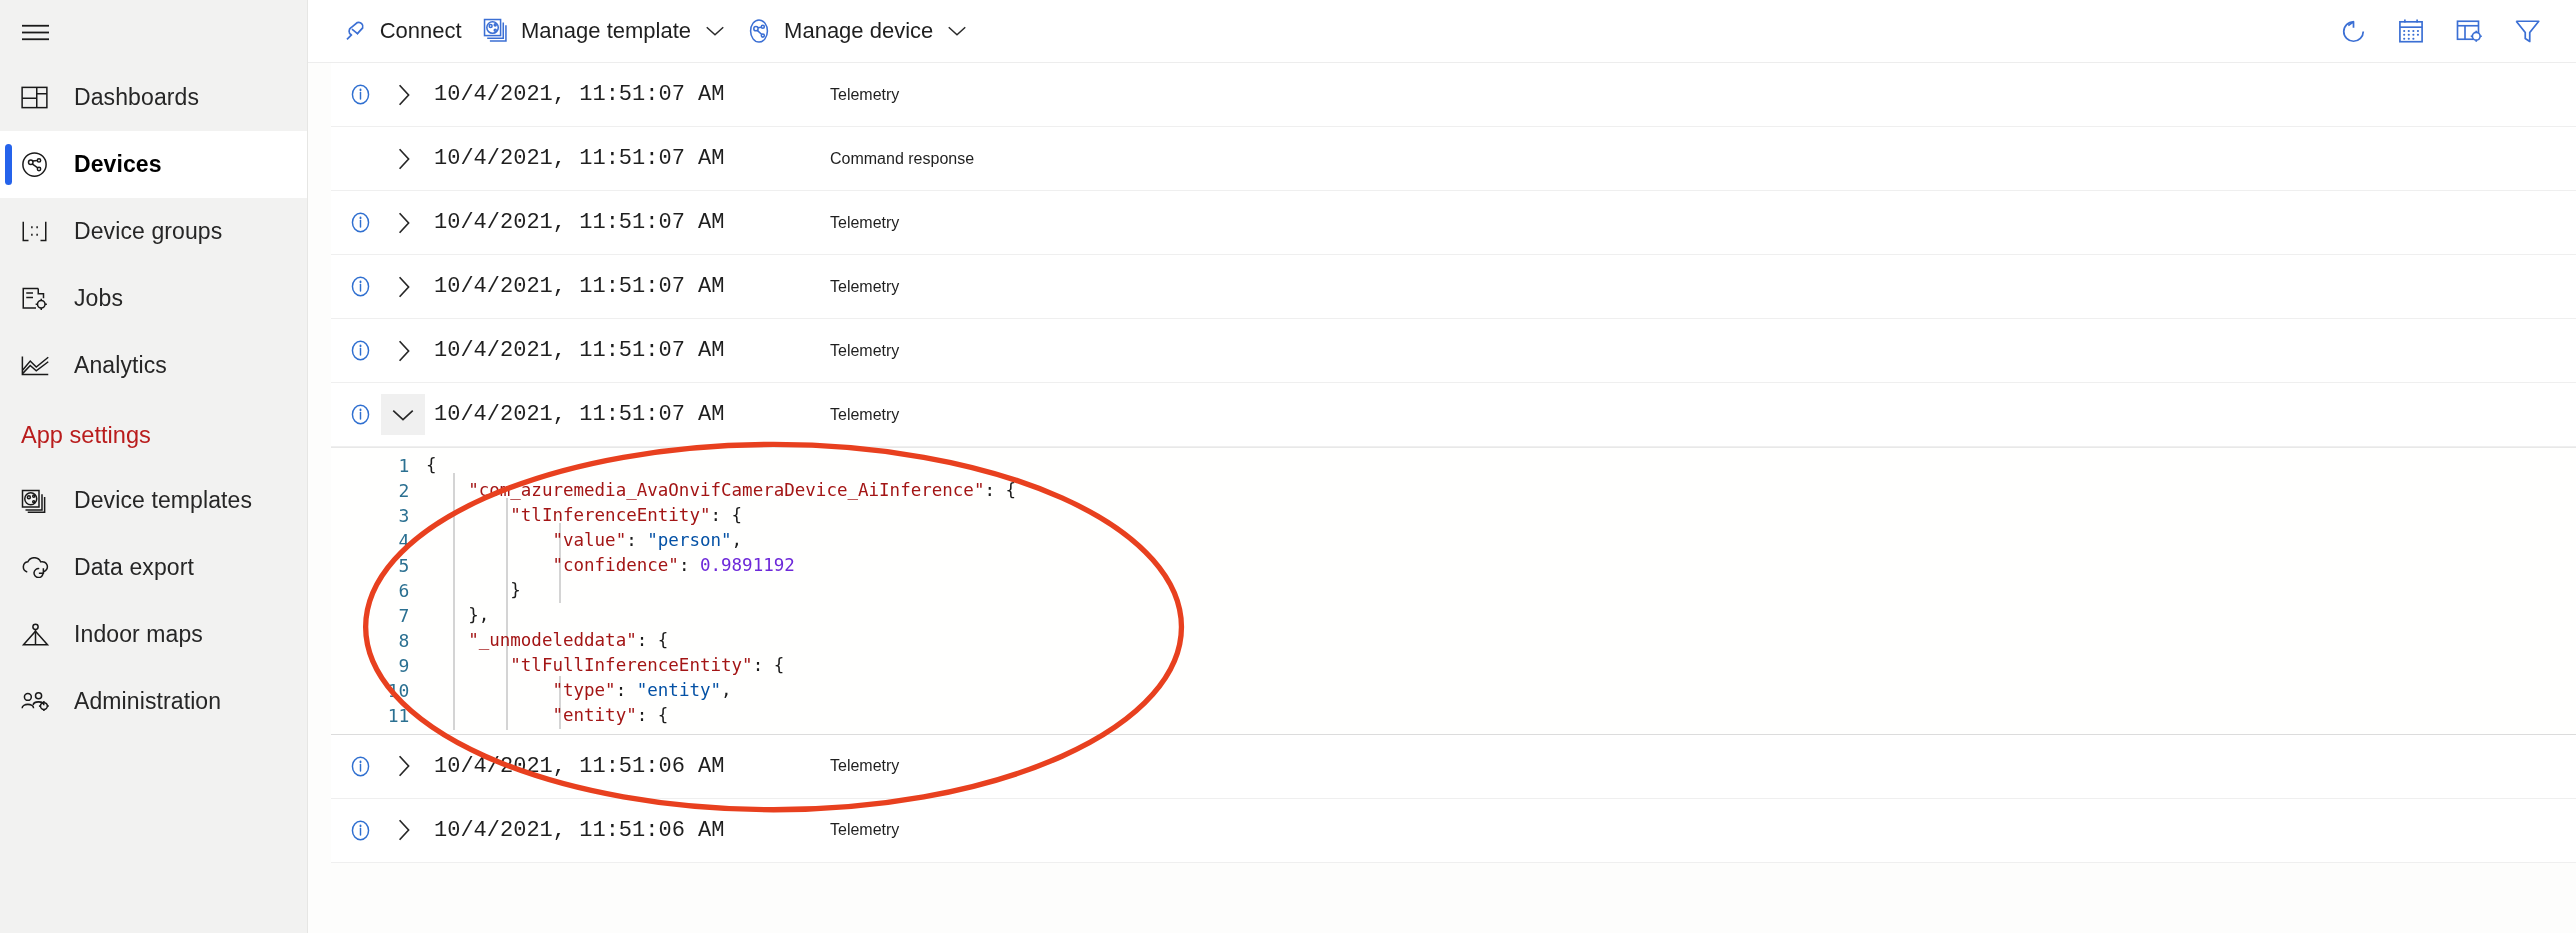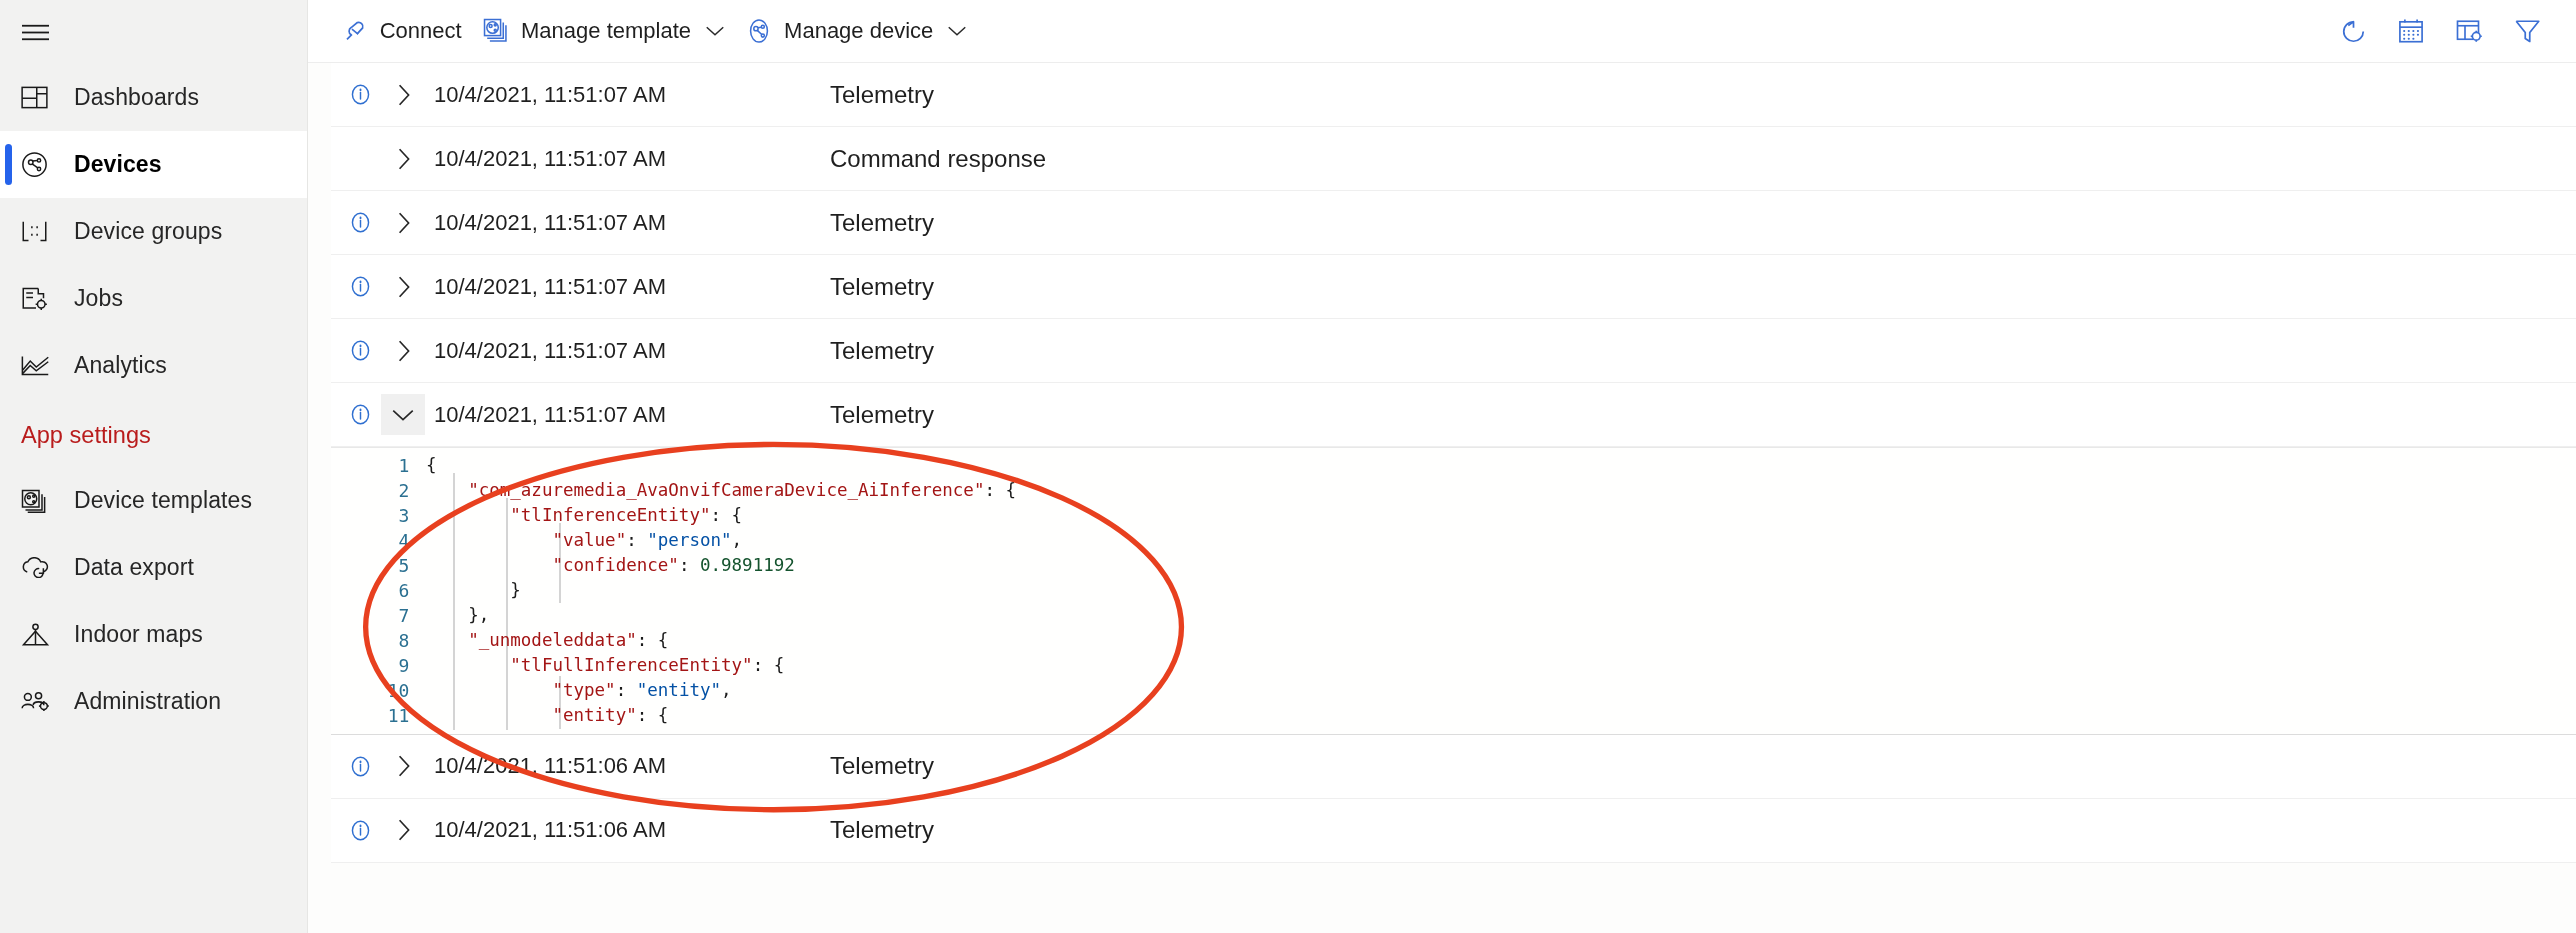--- a/index.html
+++ b/index.html
@@ -192,23 +192,24 @@
   .row .cell-chev.expanded {
     background: #f0f0f0;
   }
   .row .cell-time {
     width: 396px;
     flex: 0 0 396px;
     font-size: 22px;
     color: #1f1f1f;
     margin-left: 9px;
     white-space: nowrap;
+    font-family: Liberation Mono, monospace;
   }
   .row .cell-type {
-    font-size: 24px;
+    font-size: 16px;
     color: #1f1f1f;
     white-space: nowrap;
   }
 
   
   .code-panel {
     background: #fffffe;
     border-top: 1.5px solid #e8e8e8;
     border-bottom: 1.5px solid #dcdcdc;
     padding: 4.6px 0 6px 0;
@@ -236,21 +237,21 @@
     white-space: pre;
     color: #1b1b1b;
     flex: 1 1 auto;
   }
   .code-line:first-child .code-text .sel {
     background: #eaeaea;
     outline: 1.5px solid #c6c6c6;
   }
   .tok-key   { color: #a31515; }
   .tok-str   { color: #0451a5; }
-  .tok-num   { color: #14532d; }
+  .tok-num   { color: #6d28d9; }
   .tok-punc  { color: #1b1b1b; }
 
   
   .guide {
     position: absolute;
     width: 1.5px;
     background: #d4d4d4;
   }
 
   

